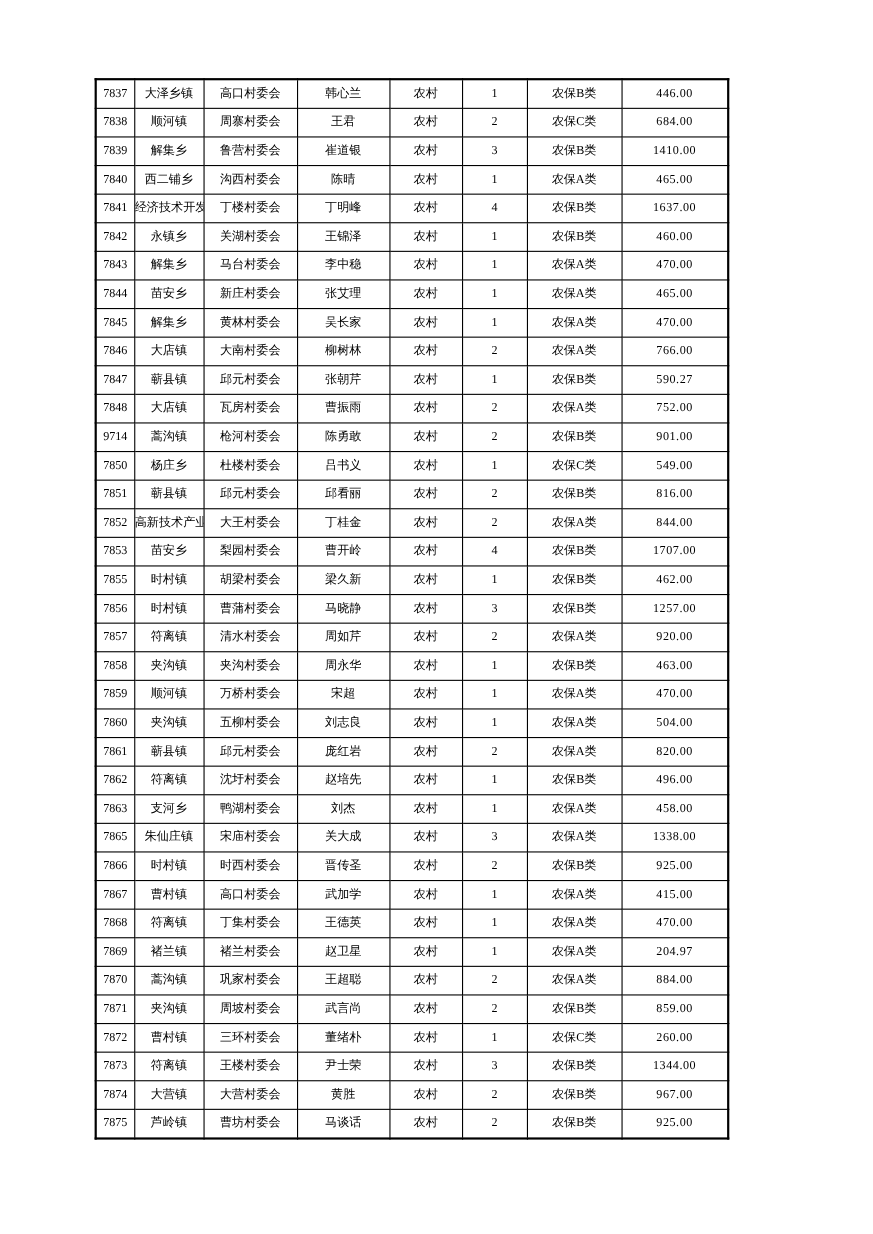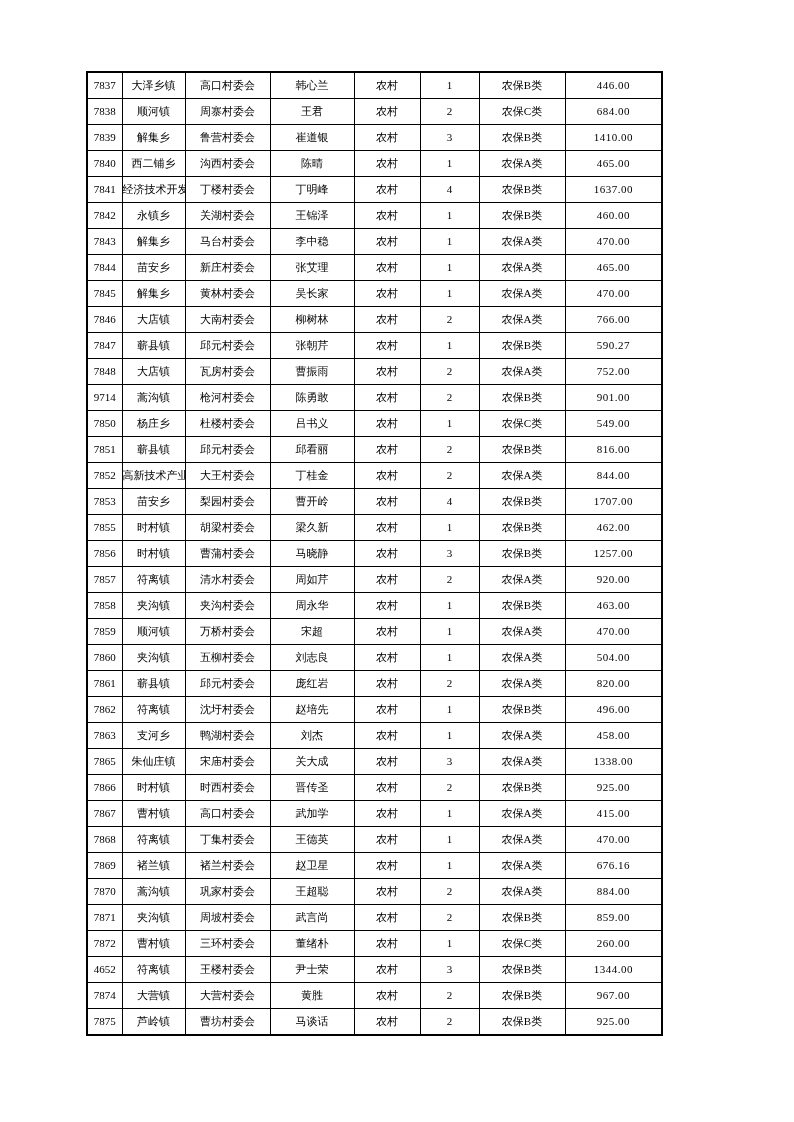--- a/index.html
+++ b/index.html
@@ -392,21 +392,21 @@
   </tr>
 
   <tr>
     <td>7869</td>
     <td>褚兰镇</td>
     <td>褚兰村委会</td>
     <td>赵卫星</td>
     <td>农村</td>
     <td>1</td>
     <td>农保A类</td>
-    <td class="amount">676.16</td>
+    <td class="amount">204.97</td>
   </tr>
 
   <tr>
     <td>7870</td>
     <td>蒿沟镇</td>
     <td>巩家村委会</td>
     <td>王超聪</td>
     <td>农村</td>
     <td>2</td>
     <td>农保A类</td>
@@ -429,21 +429,21 @@
     <td>曹村镇</td>
     <td>三环村委会</td>
     <td>董绪朴</td>
     <td>农村</td>
     <td>1</td>
     <td>农保C类</td>
     <td class="amount">260.00</td>
   </tr>
 
   <tr>
-    <td>4652</td>
+    <td>7873</td>
     <td>符离镇</td>
     <td>王楼村委会</td>
     <td>尹士荣</td>
     <td>农村</td>
     <td>3</td>
     <td>农保B类</td>
     <td class="amount">1344.00</td>
   </tr>
 
   <tr>

